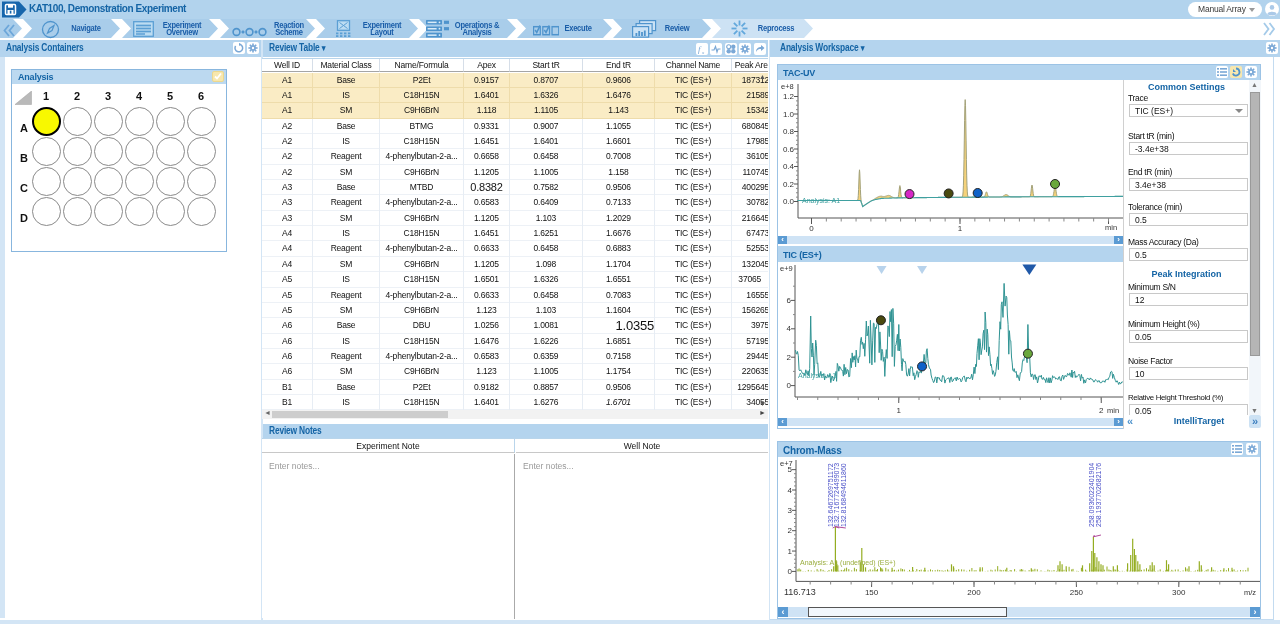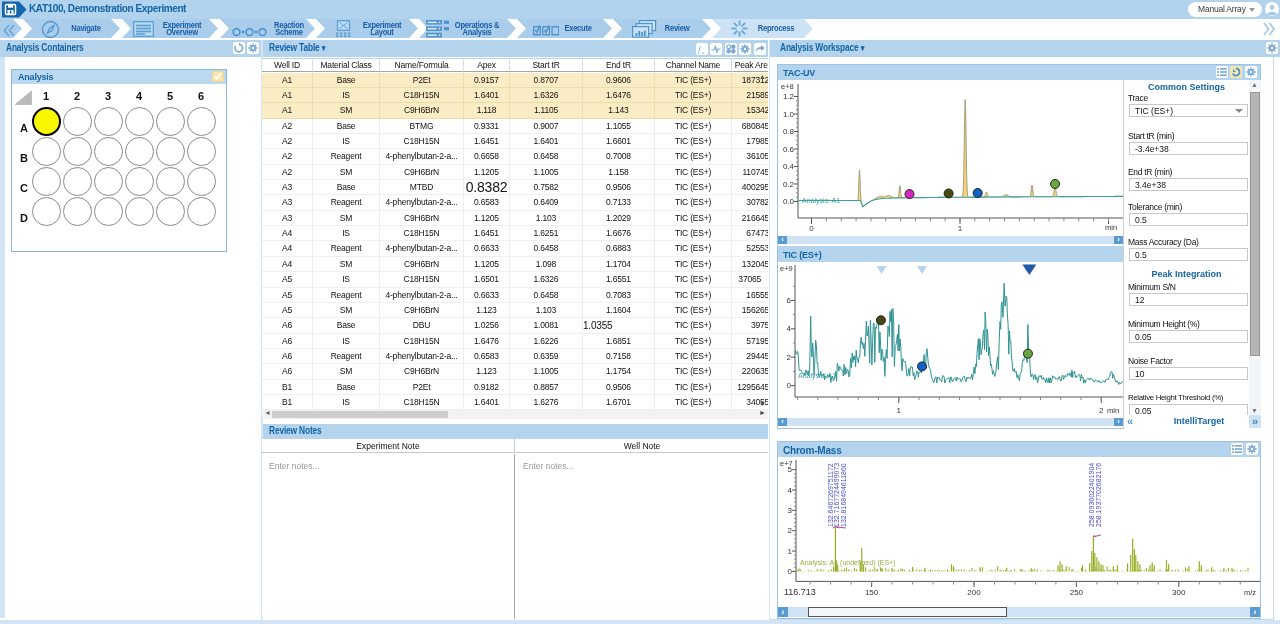--- a/index.html
+++ b/index.html
@@ -355,21 +355,21 @@
       <div style="position:absolute;left:118px;top:105.66px;width:84px;height:15.36px;border-right:1px solid #e7edf4;font-size:8.5px;letter-spacing:-0.2px;color:#111;text-align:center;line-height:15.36px;white-space:nowrap;overflow:hidden;">C9H6BrN</div>
       <div style="position:absolute;left:202px;top:105.66px;width:46px;height:15.36px;border-right:1px solid #e7edf4;font-size:8.5px;letter-spacing:-0.2px;color:#111;text-align:center;line-height:15.36px;white-space:nowrap;overflow:hidden;">1.1205</div>
       <div style="position:absolute;left:248px;top:105.66px;width:73px;height:15.36px;border-right:1px solid #e7edf4;font-size:8.5px;letter-spacing:-0.2px;color:#111;text-align:center;line-height:15.36px;white-space:nowrap;overflow:hidden;">1.1005</div>
       <div style="position:absolute;left:321px;top:105.66px;width:72px;height:15.36px;border-right:1px solid #e7edf4;font-size:8.5px;letter-spacing:-0.2px;color:#111;text-align:center;line-height:15.36px;white-space:nowrap;overflow:hidden;">1.158</div>
       <div style="position:absolute;left:393px;top:105.66px;width:77px;height:15.36px;border-right:1px solid #e7edf4;font-size:8.5px;letter-spacing:-0.2px;color:#111;text-align:center;line-height:15.36px;white-space:nowrap;overflow:hidden;">TIC (ES+)</div>
       <div style="position:absolute;left:470px;top:105.66px;width:44px;height:15.36px;border-right:1px solid #e7edf4;font-size:8.5px;letter-spacing:-0.2px;color:#111;text-align:right;padding-right:6px;line-height:15.36px;white-space:nowrap;overflow:hidden;">110745</div>
       <div style="position:absolute;left:0;top:121.02px;width:560px;height:15.36px;background:#fff;border-bottom:1px solid #edf1f6;"></div>
       <div style="position:absolute;left:0px;top:121.02px;width:51px;height:15.36px;border-right:1px solid #e7edf4;font-size:8.5px;letter-spacing:-0.2px;color:#111;text-align:center;line-height:15.36px;white-space:nowrap;overflow:hidden;">A3</div>
       <div style="position:absolute;left:51px;top:121.02px;width:67px;height:15.36px;border-right:1px solid #e7edf4;font-size:8.5px;letter-spacing:-0.2px;color:#111;text-align:center;line-height:15.36px;white-space:nowrap;overflow:hidden;">Base</div>
       <div style="position:absolute;left:118px;top:121.02px;width:84px;height:15.36px;border-right:1px solid #e7edf4;font-size:8.5px;letter-spacing:-0.2px;color:#111;text-align:center;line-height:15.36px;white-space:nowrap;overflow:hidden;">MTBD</div>
-      <div style="position:absolute;left:202px;top:121.02px;width:46px;height:15.36px;border-right:1px solid #e7edf4;font-size:14px;letter-spacing:-0.2px;color:#111;text-align:center;line-height:15.36px;white-space:nowrap;overflow:hidden;">0.8382</div>
+      <div style="position:absolute;left:202px;top:121.02px;width:46px;height:15.36px;border-right:1px solid #e7edf4;font-size:11px;letter-spacing:-0.2px;color:#111;text-align:center;line-height:15.36px;white-space:nowrap;overflow:hidden;">0.8382</div>
       <div style="position:absolute;left:248px;top:121.02px;width:73px;height:15.36px;border-right:1px solid #e7edf4;font-size:8.5px;letter-spacing:-0.2px;color:#111;text-align:center;line-height:15.36px;white-space:nowrap;overflow:hidden;">0.7582</div>
       <div style="position:absolute;left:321px;top:121.02px;width:72px;height:15.36px;border-right:1px solid #e7edf4;font-size:8.5px;letter-spacing:-0.2px;color:#111;text-align:center;line-height:15.36px;white-space:nowrap;overflow:hidden;">0.9506</div>
       <div style="position:absolute;left:393px;top:121.02px;width:77px;height:15.36px;border-right:1px solid #e7edf4;font-size:8.5px;letter-spacing:-0.2px;color:#111;text-align:center;line-height:15.36px;white-space:nowrap;overflow:hidden;">TIC (ES+)</div>
       <div style="position:absolute;left:470px;top:121.02px;width:44px;height:15.36px;border-right:1px solid #e7edf4;font-size:8.5px;letter-spacing:-0.2px;color:#111;text-align:right;padding-right:6px;line-height:15.36px;white-space:nowrap;overflow:hidden;">400295</div>
       <div style="position:absolute;left:0;top:136.38px;width:560px;height:15.36px;background:#fff;border-bottom:1px solid #edf1f6;"></div>
       <div style="position:absolute;left:0px;top:136.38px;width:51px;height:15.36px;border-right:1px solid #e7edf4;font-size:8.5px;letter-spacing:-0.2px;color:#111;text-align:center;line-height:15.36px;white-space:nowrap;overflow:hidden;">A3</div>
       <div style="position:absolute;left:51px;top:136.38px;width:67px;height:15.36px;border-right:1px solid #e7edf4;font-size:8.5px;letter-spacing:-0.2px;color:#111;text-align:center;line-height:15.36px;white-space:nowrap;overflow:hidden;">Reagent</div>
       <div style="position:absolute;left:118px;top:136.38px;width:84px;height:15.36px;border-right:1px solid #e7edf4;font-size:8.5px;letter-spacing:-0.2px;color:#111;text-align:center;line-height:15.36px;white-space:nowrap;overflow:hidden;">4-phenylbutan-2-a...</div>
       <div style="position:absolute;left:202px;top:136.38px;width:46px;height:15.36px;border-right:1px solid #e7edf4;font-size:8.5px;letter-spacing:-0.2px;color:#111;text-align:center;line-height:15.36px;white-space:nowrap;overflow:hidden;">0.6583</div>
       <div style="position:absolute;left:248px;top:136.38px;width:73px;height:15.36px;border-right:1px solid #e7edf4;font-size:8.5px;letter-spacing:-0.2px;color:#111;text-align:center;line-height:15.36px;white-space:nowrap;overflow:hidden;">0.6409</div>
@@ -438,21 +438,21 @@
       <div style="position:absolute;left:248px;top:243.89999999999998px;width:73px;height:15.36px;border-right:1px solid #e7edf4;font-size:8.5px;letter-spacing:-0.2px;color:#111;text-align:center;line-height:15.36px;white-space:nowrap;overflow:hidden;">1.103</div>
       <div style="position:absolute;left:321px;top:243.89999999999998px;width:72px;height:15.36px;border-right:1px solid #e7edf4;font-size:8.5px;letter-spacing:-0.2px;color:#111;text-align:center;line-height:15.36px;white-space:nowrap;overflow:hidden;">1.1604</div>
       <div style="position:absolute;left:393px;top:243.89999999999998px;width:77px;height:15.36px;border-right:1px solid #e7edf4;font-size:8.5px;letter-spacing:-0.2px;color:#111;text-align:center;line-height:15.36px;white-space:nowrap;overflow:hidden;">TIC (ES+)</div>
       <div style="position:absolute;left:470px;top:243.89999999999998px;width:44px;height:15.36px;border-right:1px solid #e7edf4;font-size:8.5px;letter-spacing:-0.2px;color:#111;text-align:right;padding-right:6px;line-height:15.36px;white-space:nowrap;overflow:hidden;">156265</div>
       <div style="position:absolute;left:0;top:259.26px;width:560px;height:15.36px;background:#fff;border-bottom:1px solid #edf1f6;"></div>
       <div style="position:absolute;left:0px;top:259.26px;width:51px;height:15.36px;border-right:1px solid #e7edf4;font-size:8.5px;letter-spacing:-0.2px;color:#111;text-align:center;line-height:15.36px;white-space:nowrap;overflow:hidden;">A6</div>
       <div style="position:absolute;left:51px;top:259.26px;width:67px;height:15.36px;border-right:1px solid #e7edf4;font-size:8.5px;letter-spacing:-0.2px;color:#111;text-align:center;line-height:15.36px;white-space:nowrap;overflow:hidden;">Base</div>
       <div style="position:absolute;left:118px;top:259.26px;width:84px;height:15.36px;border-right:1px solid #e7edf4;font-size:8.5px;letter-spacing:-0.2px;color:#111;text-align:center;line-height:15.36px;white-space:nowrap;overflow:hidden;">DBU</div>
       <div style="position:absolute;left:202px;top:259.26px;width:46px;height:15.36px;border-right:1px solid #e7edf4;font-size:8.5px;letter-spacing:-0.2px;color:#111;text-align:center;line-height:15.36px;white-space:nowrap;overflow:hidden;">1.0256</div>
       <div style="position:absolute;left:248px;top:259.26px;width:73px;height:15.36px;border-right:1px solid #e7edf4;font-size:8.5px;letter-spacing:-0.2px;color:#111;text-align:center;line-height:15.36px;white-space:nowrap;overflow:hidden;">1.0081</div>
-      <div style="position:absolute;left:321px;top:259.26px;width:72px;height:15.36px;border-right:1px solid #e7edf4;font-size:10px;letter-spacing:-0.2px;color:#111;text-align:left;line-height:15.36px;white-space:nowrap;overflow:hidden;">1.0355</div>
+      <div style="position:absolute;left:321px;top:259.26px;width:72px;height:15.36px;border-right:1px solid #e7edf4;font-size:13px;letter-spacing:-0.2px;color:#111;text-align:right;line-height:15.36px;white-space:nowrap;overflow:hidden;">1.0355</div>
       <div style="position:absolute;left:393px;top:259.26px;width:77px;height:15.36px;border-right:1px solid #e7edf4;font-size:8.5px;letter-spacing:-0.2px;color:#111;text-align:center;line-height:15.36px;white-space:nowrap;overflow:hidden;">TIC (ES+)</div>
       <div style="position:absolute;left:470px;top:259.26px;width:44px;height:15.36px;border-right:1px solid #e7edf4;font-size:8.5px;letter-spacing:-0.2px;color:#111;text-align:right;padding-right:6px;line-height:15.36px;white-space:nowrap;overflow:hidden;">3975</div>
       <div style="position:absolute;left:0;top:274.62px;width:560px;height:15.36px;background:#fff;border-bottom:1px solid #edf1f6;"></div>
       <div style="position:absolute;left:0px;top:274.62px;width:51px;height:15.36px;border-right:1px solid #e7edf4;font-size:8.5px;letter-spacing:-0.2px;color:#111;text-align:center;line-height:15.36px;white-space:nowrap;overflow:hidden;">A6</div>
       <div style="position:absolute;left:51px;top:274.62px;width:67px;height:15.36px;border-right:1px solid #e7edf4;font-size:8.5px;letter-spacing:-0.2px;color:#111;text-align:center;line-height:15.36px;white-space:nowrap;overflow:hidden;">IS</div>
       <div style="position:absolute;left:118px;top:274.62px;width:84px;height:15.36px;border-right:1px solid #e7edf4;font-size:8.5px;letter-spacing:-0.2px;color:#111;text-align:center;line-height:15.36px;white-space:nowrap;overflow:hidden;">C18H15N</div>
       <div style="position:absolute;left:202px;top:274.62px;width:46px;height:15.36px;border-right:1px solid #e7edf4;font-size:8.5px;letter-spacing:-0.2px;color:#111;text-align:center;line-height:15.36px;white-space:nowrap;overflow:hidden;">1.6476</div>
       <div style="position:absolute;left:248px;top:274.62px;width:73px;height:15.36px;border-right:1px solid #e7edf4;font-size:8.5px;letter-spacing:-0.2px;color:#111;text-align:center;line-height:15.36px;white-space:nowrap;overflow:hidden;">1.6226</div>
       <div style="position:absolute;left:321px;top:274.62px;width:72px;height:15.36px;border-right:1px solid #e7edf4;font-size:8.5px;letter-spacing:-0.2px;color:#111;text-align:center;line-height:15.36px;white-space:nowrap;overflow:hidden;">1.6851</div>
       <div style="position:absolute;left:393px;top:274.62px;width:77px;height:15.36px;border-right:1px solid #e7edf4;font-size:8.5px;letter-spacing:-0.2px;color:#111;text-align:center;line-height:15.36px;white-space:nowrap;overflow:hidden;">TIC (ES+)</div>
@@ -483,21 +483,21 @@
       <div style="position:absolute;left:248px;top:320.7px;width:73px;height:15.36px;border-right:1px solid #e7edf4;font-size:8.5px;letter-spacing:-0.2px;color:#111;text-align:center;line-height:15.36px;white-space:nowrap;overflow:hidden;">0.8857</div>
       <div style="position:absolute;left:321px;top:320.7px;width:72px;height:15.36px;border-right:1px solid #e7edf4;font-size:8.5px;letter-spacing:-0.2px;color:#111;text-align:center;line-height:15.36px;white-space:nowrap;overflow:hidden;">0.9506</div>
       <div style="position:absolute;left:393px;top:320.7px;width:77px;height:15.36px;border-right:1px solid #e7edf4;font-size:8.5px;letter-spacing:-0.2px;color:#111;text-align:center;line-height:15.36px;white-space:nowrap;overflow:hidden;">TIC (ES+)</div>
       <div style="position:absolute;left:470px;top:320.7px;width:44px;height:15.36px;border-right:1px solid #e7edf4;font-size:8.5px;letter-spacing:-0.2px;color:#111;text-align:right;padding-right:6px;line-height:15.36px;white-space:nowrap;overflow:hidden;">1295645</div>
       <div style="position:absolute;left:0;top:336.06px;width:560px;height:15.36px;background:#fff;border-bottom:1px solid #edf1f6;"></div>
       <div style="position:absolute;left:0px;top:336.06px;width:51px;height:15.36px;border-right:1px solid #e7edf4;font-size:8.5px;letter-spacing:-0.2px;color:#111;text-align:center;line-height:15.36px;white-space:nowrap;overflow:hidden;">B1</div>
       <div style="position:absolute;left:51px;top:336.06px;width:67px;height:15.36px;border-right:1px solid #e7edf4;font-size:8.5px;letter-spacing:-0.2px;color:#111;text-align:center;line-height:15.36px;white-space:nowrap;overflow:hidden;">IS</div>
       <div style="position:absolute;left:118px;top:336.06px;width:84px;height:15.36px;border-right:1px solid #e7edf4;font-size:8.5px;letter-spacing:-0.2px;color:#111;text-align:center;line-height:15.36px;white-space:nowrap;overflow:hidden;">C18H15N</div>
       <div style="position:absolute;left:202px;top:336.06px;width:46px;height:15.36px;border-right:1px solid #e7edf4;font-size:8.5px;letter-spacing:-0.2px;color:#111;text-align:center;line-height:15.36px;white-space:nowrap;overflow:hidden;">1.6401</div>
       <div style="position:absolute;left:248px;top:336.06px;width:73px;height:15.36px;border-right:1px solid #e7edf4;font-size:8.5px;letter-spacing:-0.2px;color:#111;text-align:center;line-height:15.36px;white-space:nowrap;overflow:hidden;">1.6276</div>
-      <div style="position:absolute;left:321px;top:336.06px;width:72px;height:15.36px;border-right:1px solid #e7edf4;font-size:8.5px;letter-spacing:-0.2px;color:#111;text-align:center;line-height:15.36px;white-space:nowrap;overflow:hidden;">1.6701</div>
+      <div style="position:absolute;left:321px;top:336.06px;width:72px;height:15.36px;border-right:1px solid #e7edf4;font-size:8.5px;letter-spacing:-0.2px;color:#111;text-align:center;line-height:15.36px;white-space:nowrap;overflow:hidden;font-style:italic;">1.6701</div>
       <div style="position:absolute;left:393px;top:336.06px;width:77px;height:15.36px;border-right:1px solid #e7edf4;font-size:8.5px;letter-spacing:-0.2px;color:#111;text-align:center;line-height:15.36px;white-space:nowrap;overflow:hidden;">TIC (ES+)</div>
       <div style="position:absolute;left:470px;top:336.06px;width:44px;height:15.36px;border-right:1px solid #e7edf4;font-size:8.5px;letter-spacing:-0.2px;color:#111;text-align:right;padding-right:6px;line-height:15.36px;white-space:nowrap;overflow:hidden;">34055</div>
       <div style="position:absolute;left:497px;top:14px;color:#555;font-size:7px;">▲</div>
       <div style="position:absolute;left:497px;top:341px;color:#555;font-size:7px;">▼</div>
     </div>
   </div>
 
 <div class="abs" style="left:262px;top:410px;width:506px;height:9px;background:#f2f2f2;">
   <div style="position:absolute;left:10px;top:1px;width:176px;height:7px;background:#cdcdcd;"></div>
   <div style="position:absolute;left:2px;top:-1px;color:#666;font-size:7px;">◄</div>

